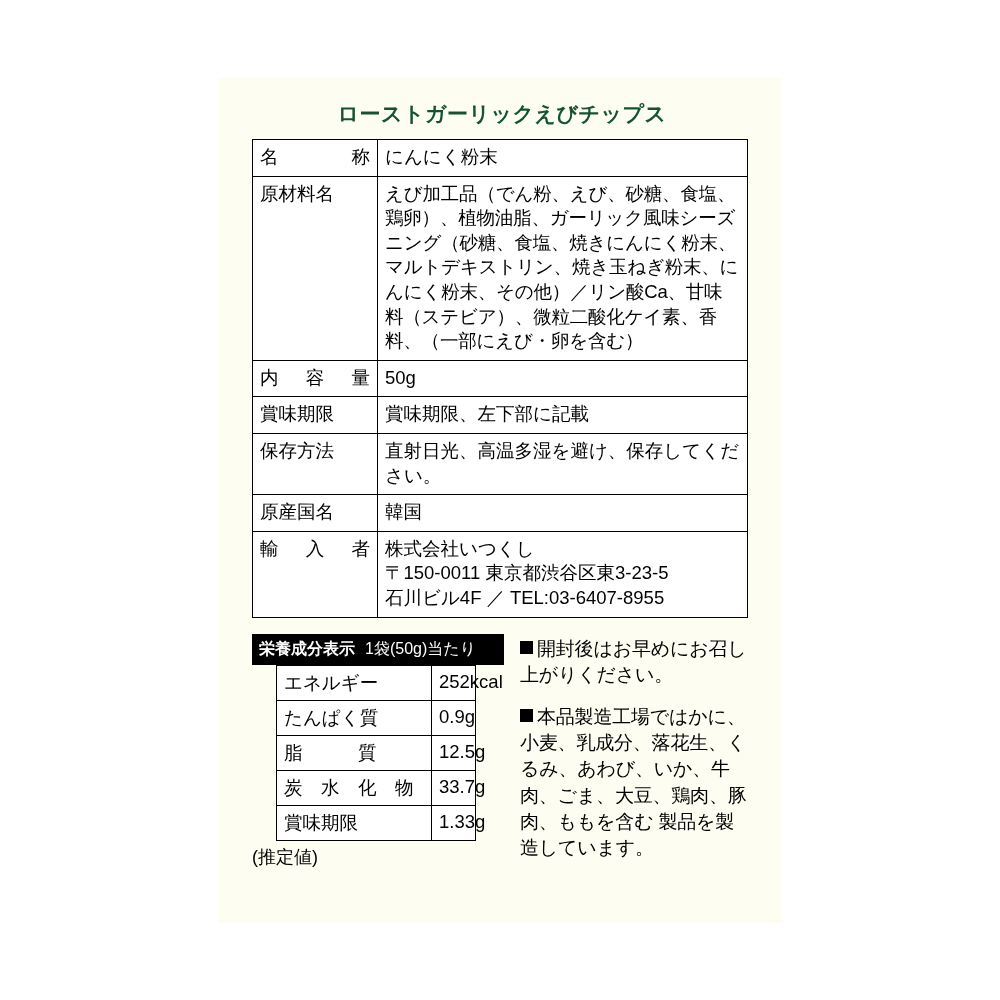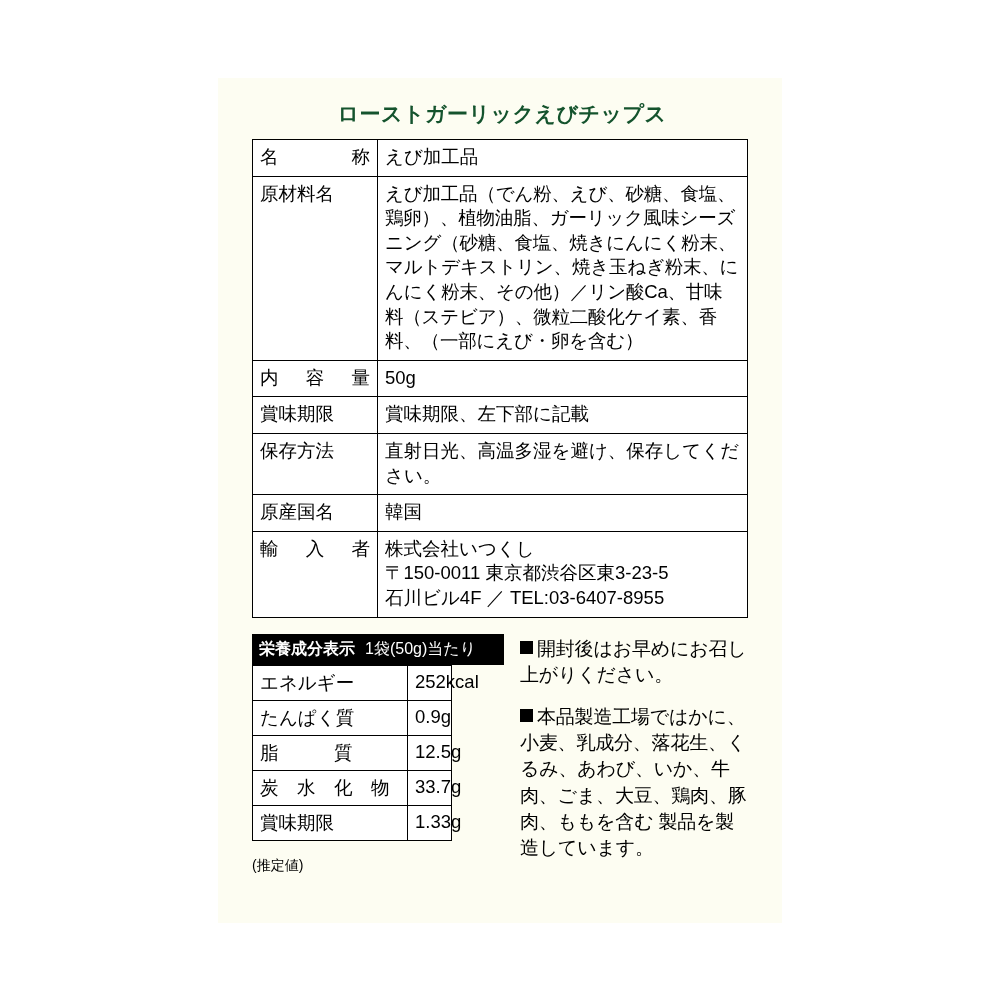--- a/index.html
+++ b/index.html
@@ -99,36 +99,37 @@
     box-sizing: border-box;
   }
   .nutri-head .t1 { font-weight: bold; }
   .nutri-head .t2 { margin-left: 10px; }
 
   table.nutri {
     border-collapse: collapse;
     width: 200px;
     table-layout: fixed;
     background: #fff;
+    margin-left: 24px;
   }
   table.nutri td {
     border: 1.6px solid #000;
     font-size: 18.5px;
     padding: 4px 7px 5px 7px;
     color: #000;
   }
   table.nutri td.n-key { width: 140px; }
   table.nutri td.n-val {
     text-align: right;
     font-size: 18.5px;
   }
 
   .estimate {
-    font-size: 14px;
-    margin-top: 16px;
+    font-size: 18px;
+    margin-top: 4px;
     color: #000;
   }
 
   .notes {
     flex: 1 1 auto;
     padding-top: 2px;
   }
   .note-block {
     font-size: 19px;
     line-height: 1.38;
@@ -157,21 +158,21 @@
 
   <table class="info">
     <tbody>
         <tr>
       <td class="key">
         <div class="spread">
           <span>名</span>
           <span>称</span>
         </div>
       </td>
-      <td class="val">えび加工品</td>
+      <td class="val">にんにく粉末</td>
     </tr>
     <tr>
       <td class="key">原材料名</td>
       <td class="val ingredients">えび加工品（でん粉、えび、砂糖、食塩、鶏卵）、植物油脂、ガーリック風味シーズニング（砂糖、食塩、焼きにんにく粉末、マルトデキストリン、焼き玉ねぎ粉末、にんにく粉末、その他）／リン酸Ca、甘味料（ステビア）、微粒二酸化ケイ素、香料、（一部にえび・卵を含む）</td>
     </tr>
     <tr>
       <td class="key">
         <div class="spread">
           <span>内</span>
           <span>容</span>

